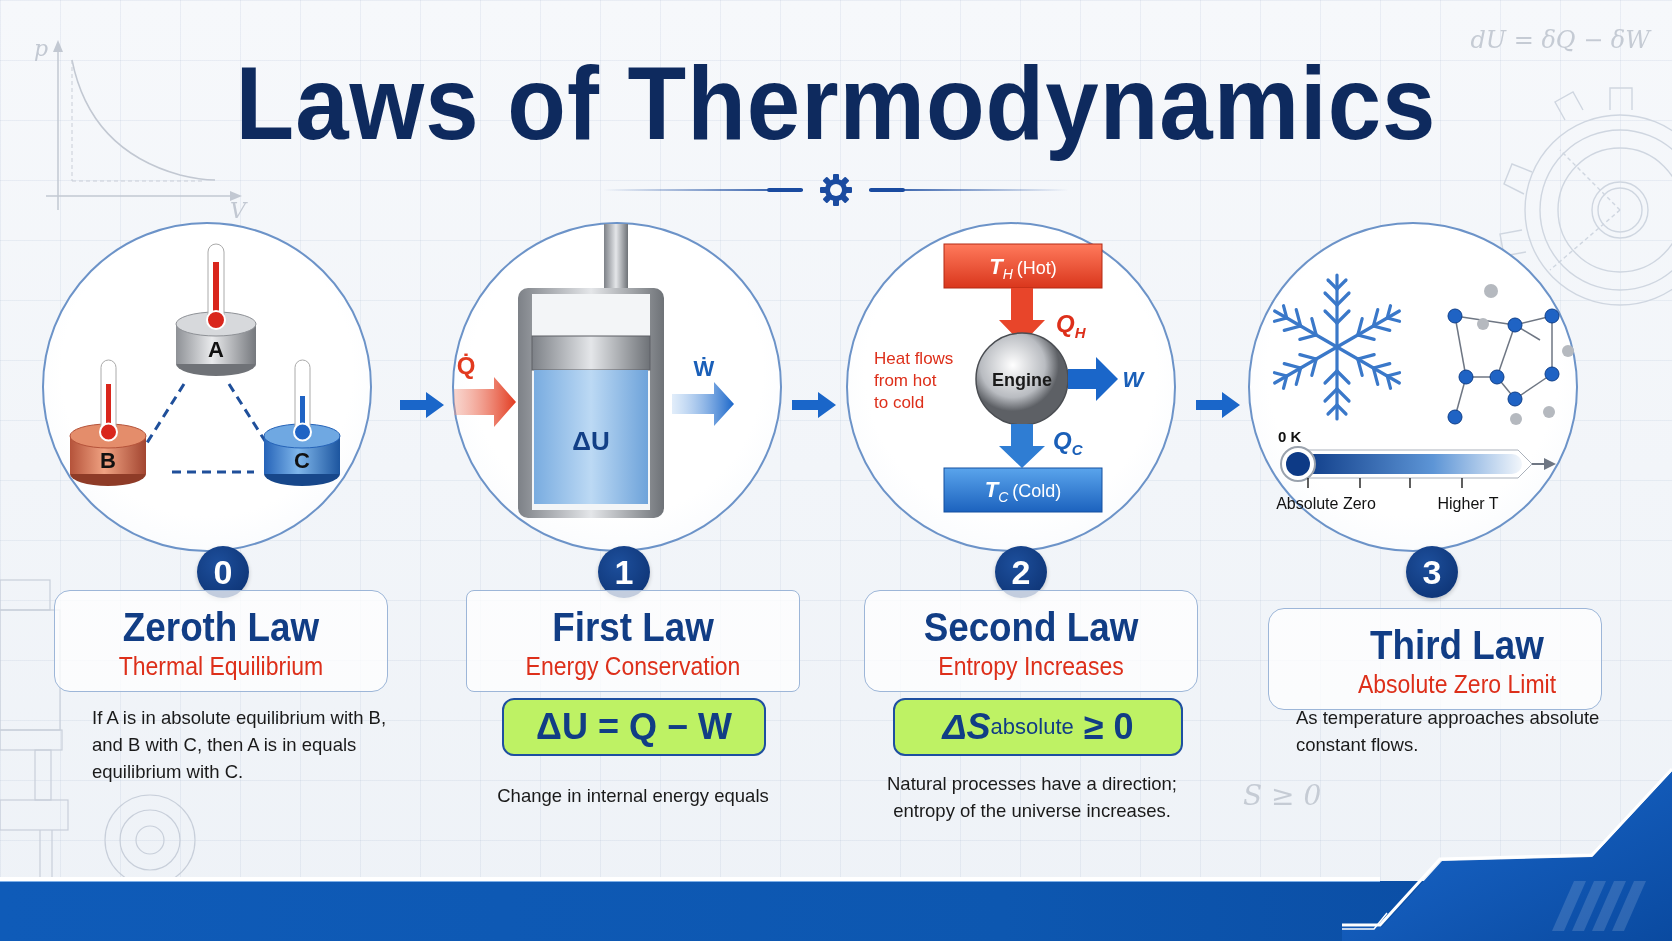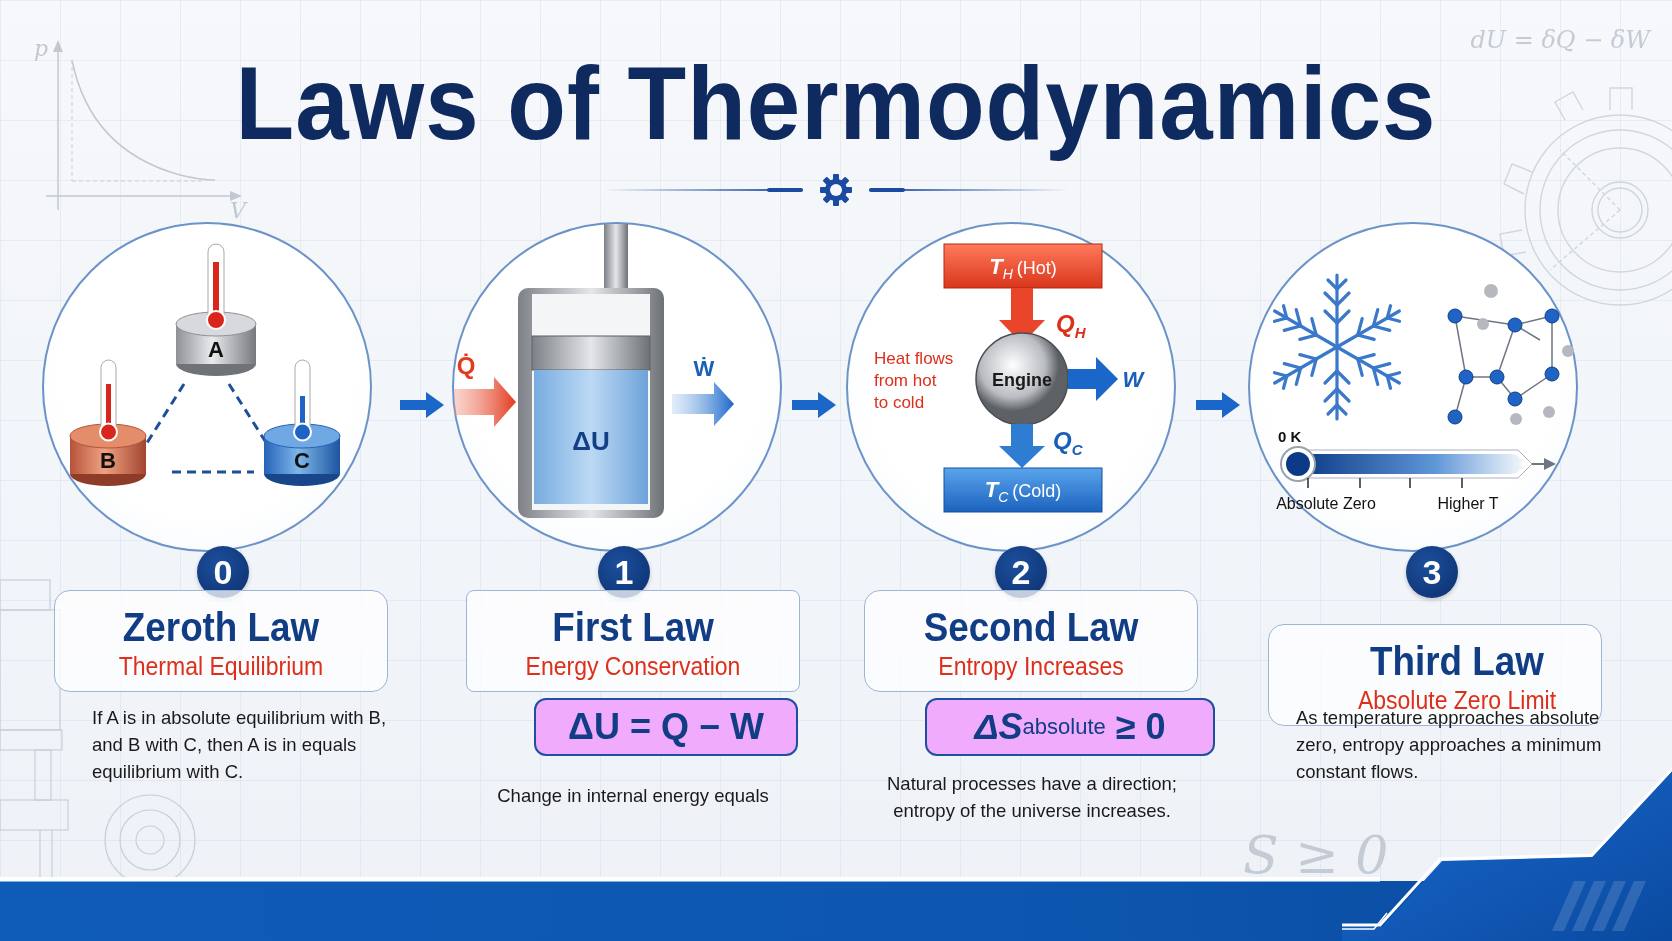--- a/index.html
+++ b/index.html
@@ -65,23 +65,23 @@
     background: rgba(255,255,255,0.75);
     text-align: center;
   }
   .law-name {
     margin-top: 14px; font-size: 40px; font-weight: 700; color: #113d85;
     transform: scaleX(0.92);
   }
   .law-sub { margin-top: 2px; font-size: 25px; color: #dd2f1a; transform: scaleX(0.92); }
   .eq-box {
     position: absolute; height: 58px;
-    border: 2px solid #1e4fa0; border-radius: 12px; background: #f0abfc;
+    border: 2px solid #1e4fa0; border-radius: 12px; background: #bef264;
     display: flex; align-items: center; justify-content: center;
-    font-size: 36px; font-weight: 700; color: #113d85; margin-left: 32px;
+    font-size: 36px; font-weight: 700; color: #113d85;
   }
   .eq-box sub { font-size: 22px; font-weight: 400; vertical-align: -8px; }
   .desc { position: absolute; font-size: 18.5px; line-height: 27px; color: #1a1a1a; transform-origin: left top; }
   .desc.center { text-align: center; }
 
   .footer {
     position: absolute; left: 0; right: 0; bottom: 0; height: 60px;
     background: linear-gradient(90deg, #0f5bb8 0%, #0d57b0 60%, #0a4aa0 100%);
   }
   .footer-corner {
@@ -130,21 +130,21 @@
     <rect x="0" y="210" width="62" height="20"></rect>
     <rect x="35" y="230" width="16" height="50"></rect>
     <rect x="0" y="280" width="68" height="30"></rect>
     <path d="M40 310 l0 60 M52 310 l0 60"></path>
     <circle cx="150" cy="320" r="45"></circle>
     <circle cx="150" cy="320" r="30"></circle>
     <circle cx="150" cy="320" r="14"></circle>
   </g>
 </svg>
 
-<div class="formula-deco" style="left:1243px;top:825px;font-size:52px">S ≥ 0</div>
+<div class="formula-deco" style="left:1243px;top:779px;font-size:28px">S ≥ 0</div>
 
 <h1 class="title">Laws of Thermodynamics</h1>
 
 <div class="divider">
   <div class="line l"></div>
   <svg width="34" height="34" viewBox="0 0 34 34">
     <g fill="#1a4ba0">
       <circle cx="17" cy="17" r="11"></circle>
       <rect x="14" y="1" width="6" height="8" rx="1"></rect>
       <rect x="14" y="25" width="6" height="8" rx="1"></rect>
@@ -406,21 +406,21 @@
   <div class="law-sub">Thermal Equilibrium</div>
 </div>
 <div class="law-card" style="left:466px;top:590px;border-radius:8px;">
   <div class="law-name">First Law</div>
   <div class="law-sub">Energy Conservation</div>
 </div>
 <div class="law-card" style="left:864px;top:590px;">
   <div class="law-name">Second Law</div>
   <div class="law-sub">Entropy Increases</div>
 </div>
-<div class="law-card" style="left:1268px;top:624px;padding-left:44px;">
+<div class="law-card" style="left:1268px;top:608px;padding-left:44px;">
   <div class="law-name">Third Law</div>
   <div class="law-sub">Absolute Zero Limit</div>
 </div>
 
 <div class="eq-box" style="left:502px;top:698px;width:264px;">ΔU = Q − W</div>
 <div class="eq-box" style="left:893px;top:698px;width:290px;">
   <span style="font-style:italic">ΔS</span>
     <sub>absolute</sub>
     <span style="margin-left:10px">≥ 0</span>
 </div>
@@ -432,21 +432,20 @@
 </div>
 <div class="desc center" style="left:470px;top:770px;width:326px;margin-top:12px;">
   <div>Change in internal energy equals</div>
 </div>
 <div class="desc center" style="left:862px;top:770px;width:340px;">
   <div>Natural processes have a direction;</div>
   <div>entropy of the universe increases.</div>
 </div>
 <div class="desc" style="left:1296px;top:704px;">
   <div>As temperature approaches absolute</div>
-  <div>zero, entropy approaches a minimum</div>
   <div>constant flows.</div>
 </div>
 
 <div class="footer"></div>
 <svg class="footer-corner" viewBox="0 0 330 180" preserveAspectRatio="none">
   <defs>
     <linearGradient id="gFoot" x1="0" y1="0" x2="1" y2="1">
         <stop offset="0" stop-color="#1b6ad0"></stop>
         <stop offset="1" stop-color="#0a4aa0"></stop>
       </linearGradient>

